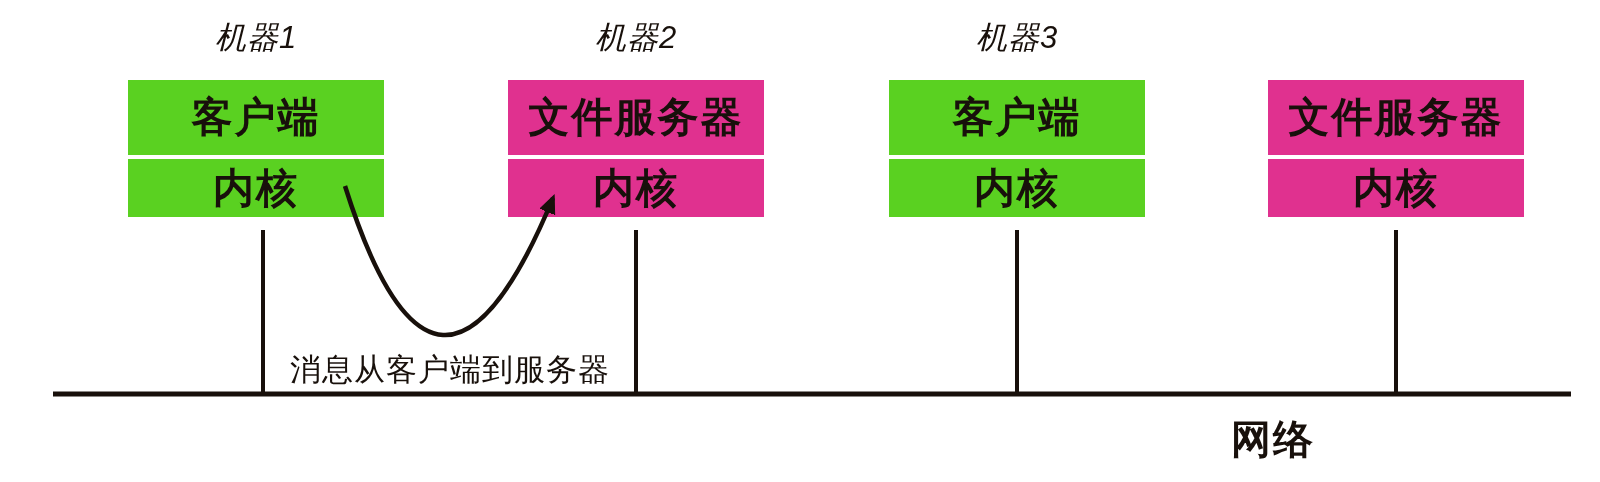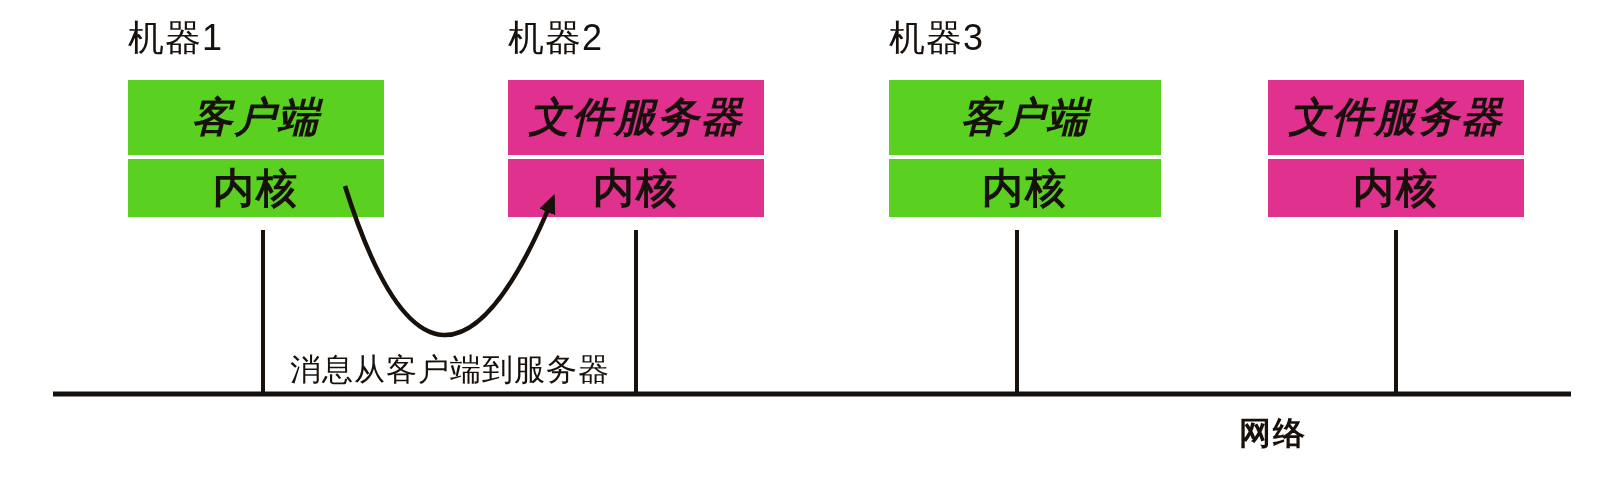--- a/index.html
+++ b/index.html
@@ -22,37 +22,39 @@
     width: 256px;
     height: 240px;
   }
   .machine-label {
     position: absolute;
     top: 22px;
     left: 0;
     width: 100%;
     height: 32px;
     line-height: 32px;
-    font-size: 36px;
+    text-align: center;
+    font-size: 31px;
     font-weight: 400;
     letter-spacing: 1px;
+    font-style: italic;
   }
   .box {
     position: absolute;
     left: 0;
     width: 100%;
     background: var(--box-color, #5AD121);
     display: flex;
     align-items: center;
     justify-content: center;
     font-weight: 700;
     font-size: 41px;
     letter-spacing: 2px;
   }
-  .box.top-box    { top: 80px;  height: 75px; font-style: italic; }
+  .box.top-box    { top: 80px;  height: 75px; }
   .box.bottom-box { top: 159px; height: 58px; }
 
   .svg-layer {
     position: absolute;
     top: 0;
     left: 0;
     width: 1600px;
     height: 482px;
     pointer-events: none;
   }
@@ -67,21 +69,21 @@
     font-size: 31px;
     font-weight: 400;
     letter-spacing: 1px;
   }
   .network-label {
     position: absolute;
     left: 1173px;
     top: 412px;
     width: 200px;
     text-align: center;
-    font-size: 32px;
+    font-size: 40px;
     font-weight: 700;
     letter-spacing: 2px;
     font-family: Liberation Serif, serif;
   }
 </style>
 </head>
 <body>
 
 <div class="canvas">
 
@@ -98,21 +100,21 @@
   <div class="machine" style="left: 508px; --box-color: #E0318F;">
     <div class="machine-label">机器2</div>
     <div class="box top-box">
       <span>文件服务器</span>
     </div>
     <div class="box bottom-box">
       <span>内核</span>
     </div>
   </div>
 
-  <div class="machine" style="left: 889px; padding-left: 16px; --box-color: #5AD121;">
+  <div class="machine" style="left: 889px; --box-color: #5AD121;">
     <div class="machine-label">机器3</div>
     <div class="box top-box">
       <span>客户端</span>
     </div>
     <div class="box bottom-box">
       <span>内核</span>
     </div>
   </div>
 
   <div class="machine" style="left: 1268px; --box-color: #E0318F;">

